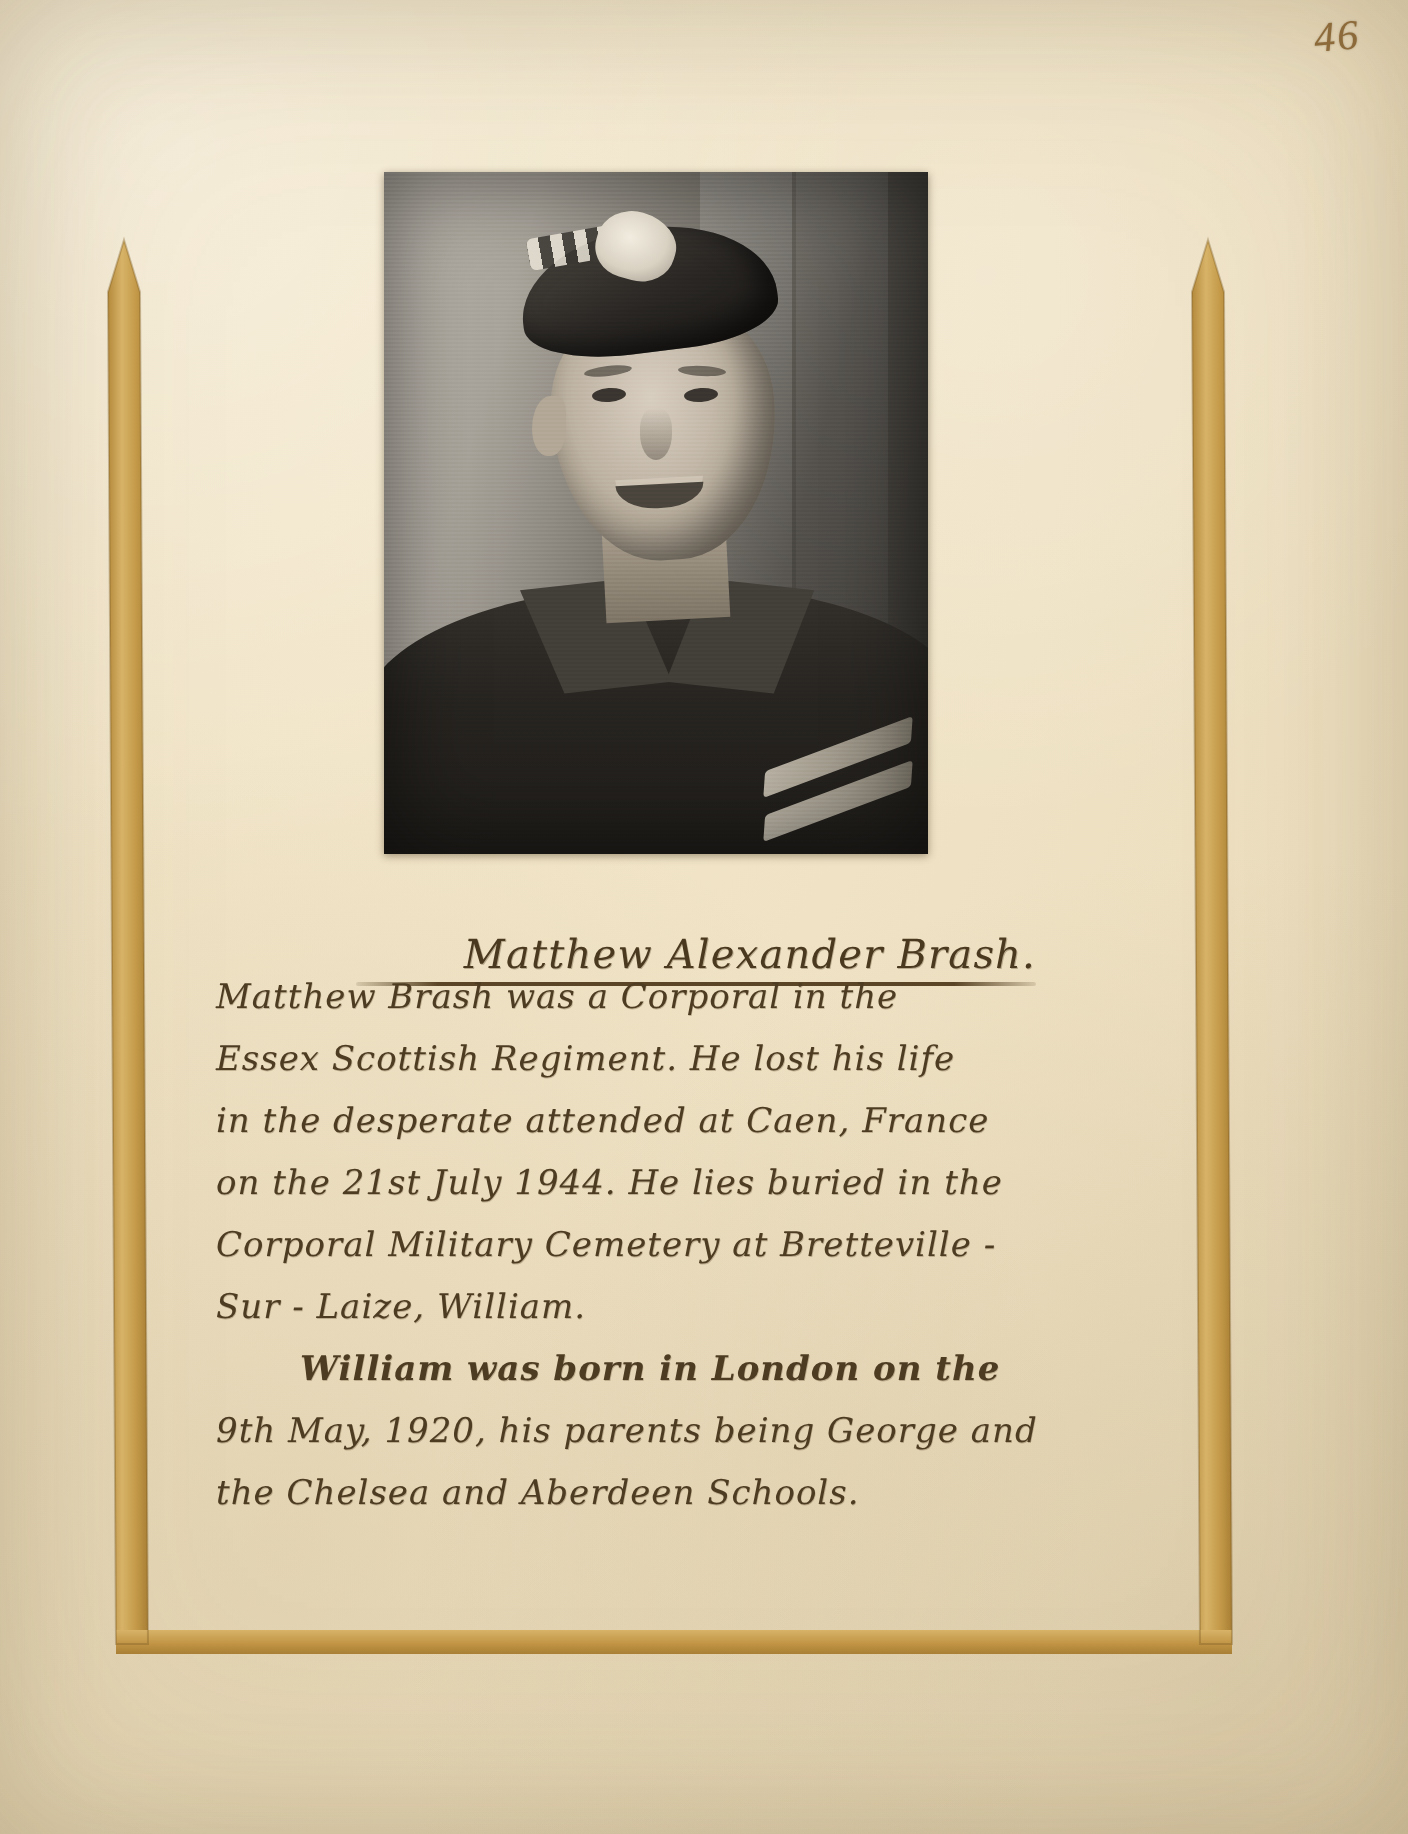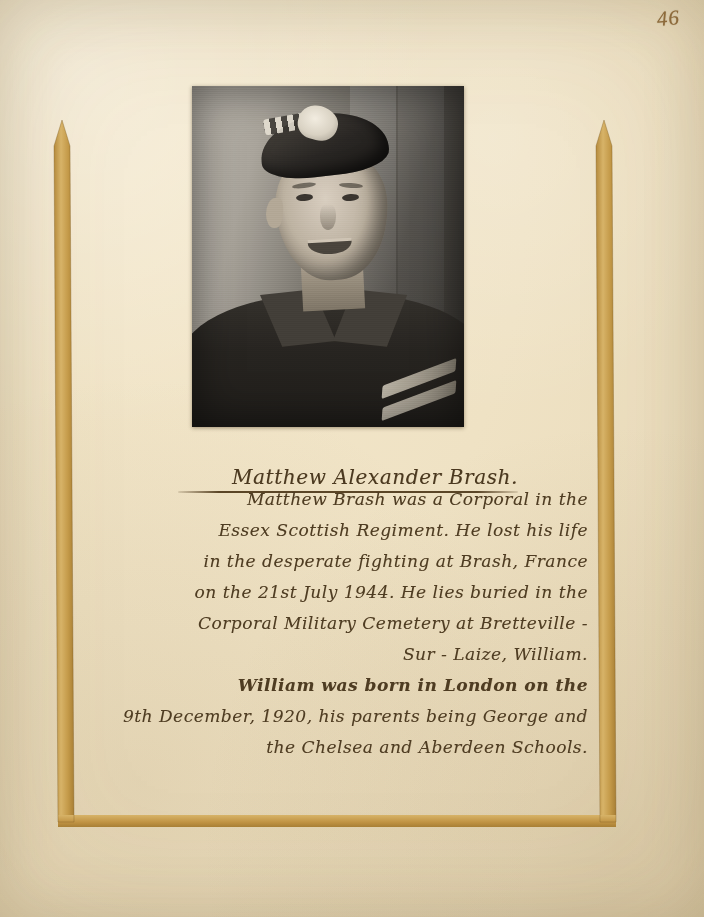--- a/index.html
+++ b/index.html
@@ -265,21 +265,20 @@
   .title-rule {
     margin-top: 2px;
     height: 2px;
     background: linear-gradient(90deg, rgba(90,70,40,0.15), #5a4526 12%, #5a4526 88%, rgba(90,70,40,0.15));
     border-radius: 2px;
   }
   .body-wrap {
     left: 108px;
     top: 484px;
     width: 480px;
-    text-align: right;
   }
   .line {
     font-size: 17px;
     line-height: 31px;
     letter-spacing: 0.5px;
     color: #4e3c22;
     white-space: nowrap;
     text-shadow: 0.3px 0.3px 0 rgba(95,74,42,0.3);
   }
   .line.indent { padding-left: 42px; font-weight: bold; }
@@ -348,22 +347,22 @@
   </div>
 
   <div class="ink title-wrap">
     <div class="title-text">Matthew Alexander Brash.</div>
     <div class="title-rule"></div>
   </div>
 
   <div class="ink body-wrap">
     <div class="line">Matthew Brash was a Corporal in the</div>
     <div class="line">Essex Scottish Regiment. He lost his life</div>
-    <div class="line">in the desperate fighting at Brash, France</div>
+    <div class="line">in the desperate attended at Caen, France</div>
     <div class="line">on the 21st July 1944. He lies buried in the</div>
     <div class="line">Corporal Military Cemetery at Bretteville -</div>
     <div class="line">Sur - Laize, William.</div>
     <div class="line indent">William was born in London on the</div>
-    <div class="line">9th December, 1920, his parents being George and</div>
+    <div class="line">9th May, 1920, his parents being George and</div>
     <div class="line">the Chelsea and Aberdeen Schools.</div>
   </div>
 
 </div>
 
 </body></html>

